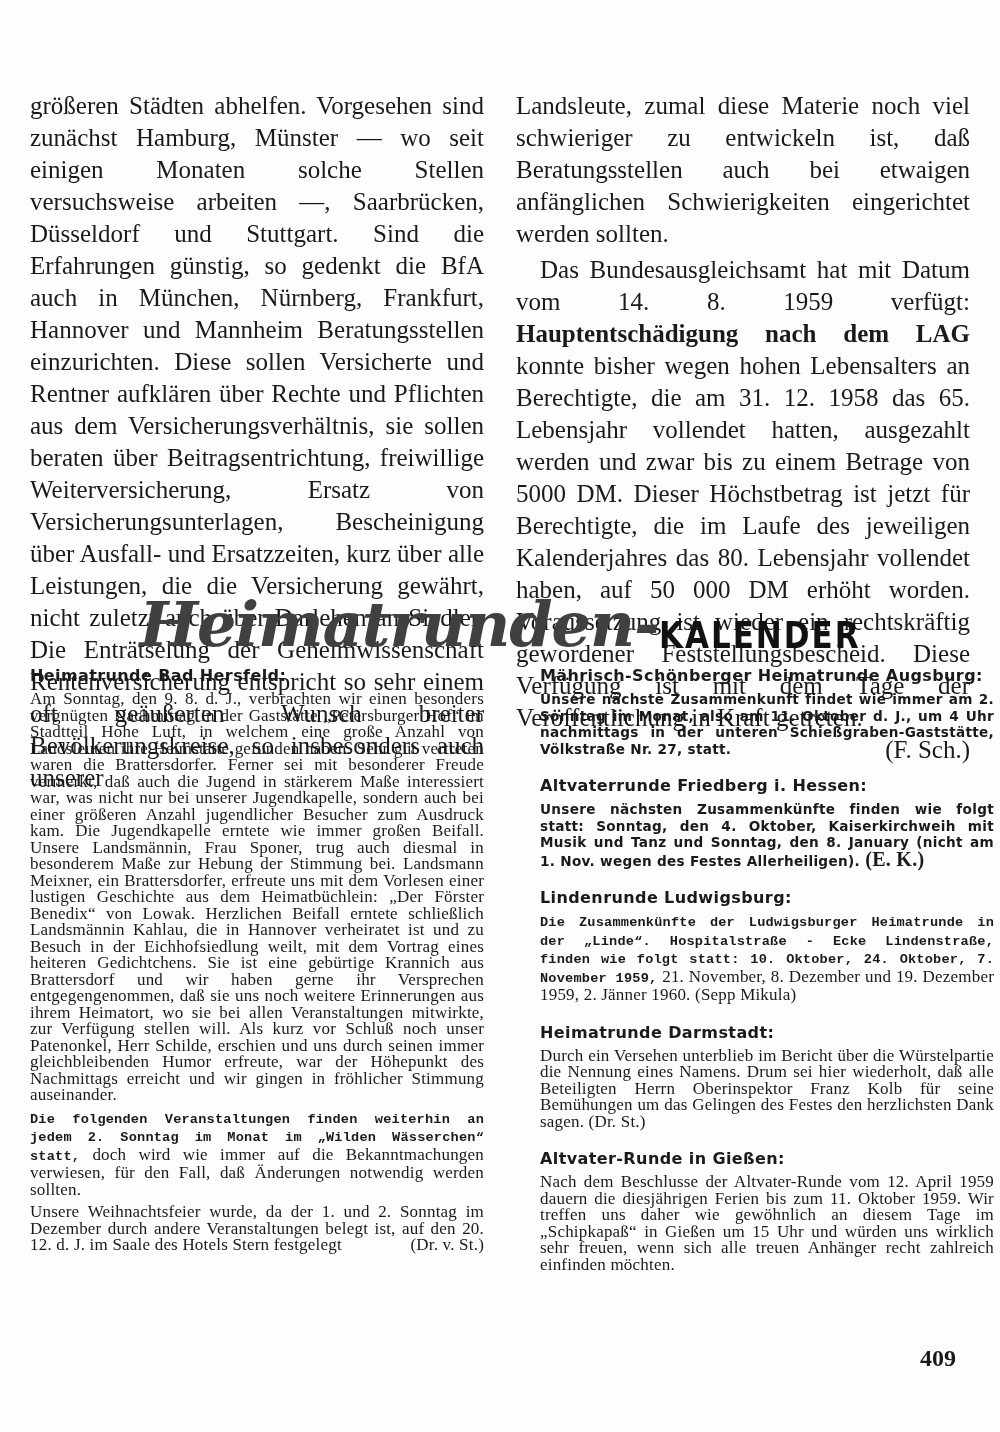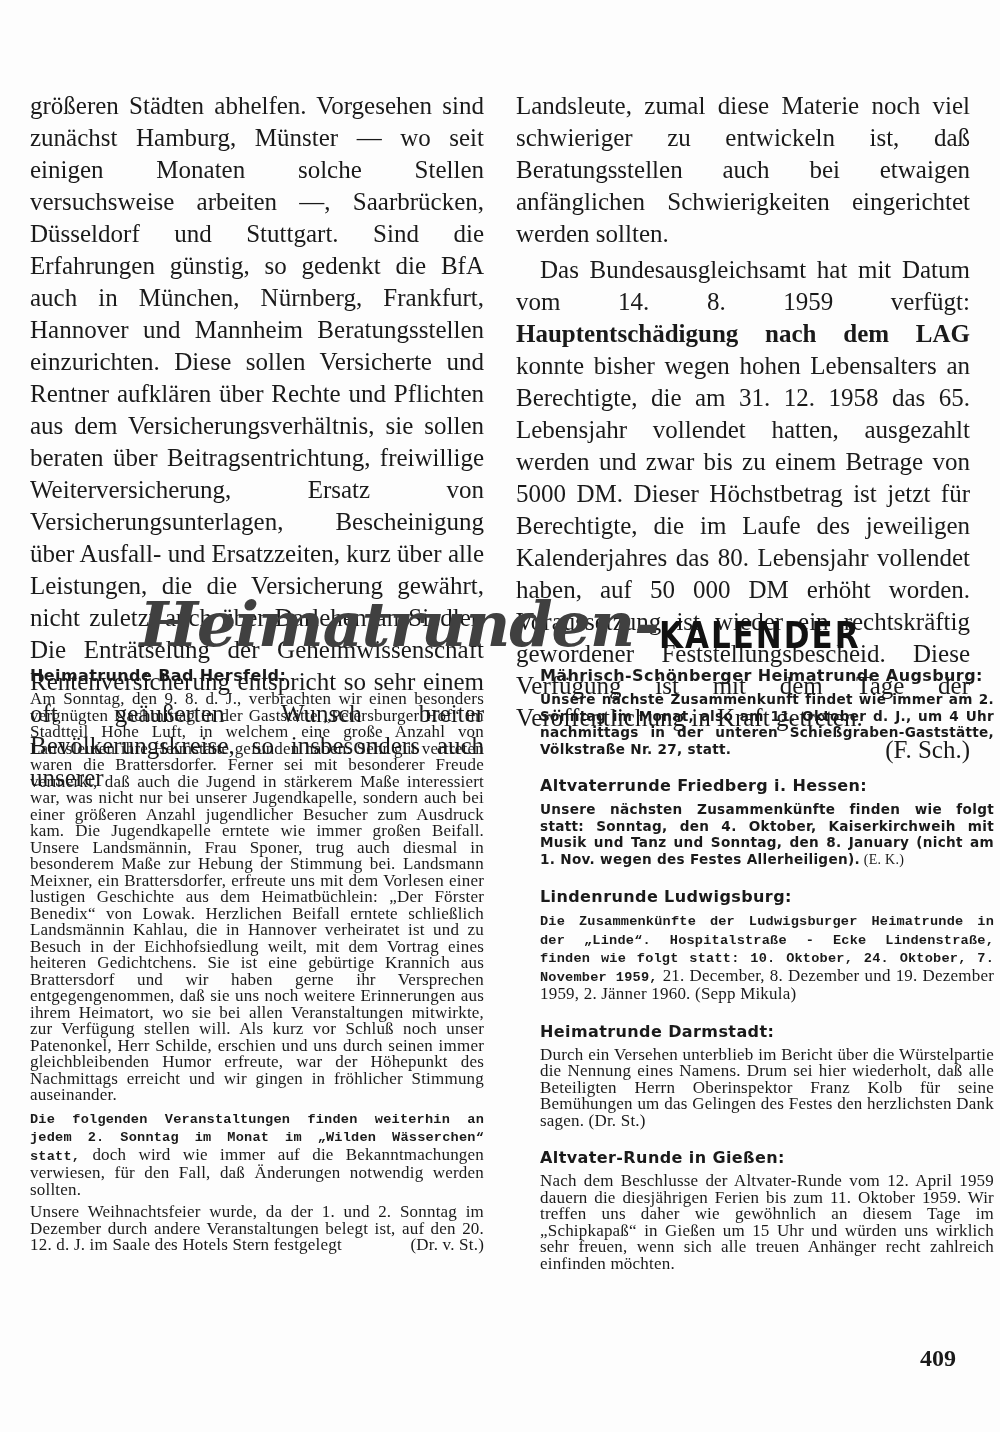--- a/index.html
+++ b/index.html
@@ -67,25 +67,25 @@
   </div>
 </div>
 
 <div id="bottom-right" class="col">
   <div class="block">
     <div class="head">Mährisch-Schönberger Heimatrunde Augsburg:</div>
     <p class="cond-bold">Unsere nächste Zusammenkunft findet wie immer am 2. Sonntag im Monat, also am 11. Oktober d. J., um 4 Uhr nachmittags in der unteren Schießgraben-Gaststätte, Völkstraße Nr. 27, statt.</p>
   </div>
   <div class="block">
     <div class="head">Altvaterrunde Friedberg i. Hessen:</div>
-    <p class="cond-bold"><span>Unsere nächsten Zusammenkünfte finden wie folgt statt: Sonntag, den 4. Oktober, Kaiserkirchweih mit Musik und Tanz und Sonntag, den 8. January (nicht am 1. Nov. wegen des Festes Allerheiligen).</span><span style="font-family:'Liberation Serif',serif;font-weight:normal;font-size:14px"> (E. K.)</span></p>
+    <p class="cond-bold"><span>Unsere nächsten Zusammenkünfte finden wie folgt statt: Sonntag, den 4. Oktober, Kaiserkirchweih mit Musik und Tanz und Sonntag, den 8. January (nicht am 1. Nov. wegen des Festes Allerheiligen).</span><span style="font-family:'Liberation Serif',serif;font-weight:bold;font-size:20px"> (E. K.)</span></p>
   </div>
   <div class="block">
     <div class="head">Lindenrunde Ludwigsburg:</div>
-    <p class="cond"><b class="inl">Die Zusammenkünfte der Ludwigsburger Heimatrunde in der „Linde“. Hospitalstraße - Ecke Lindenstraße, finden wie folgt statt: 10. Oktober, 24. Oktober, 7. November 1959,</b><span> 21. December, 8. Dezember und 19. Dezember 1959, 2. Jänner 1960. (Sepp Mikula)</span></p>
+    <p class="cond"><b class="inl">Die Zusammenkünfte der Ludwigsburger Heimatrunde in der „Linde“. Hospitalstraße - Ecke Lindenstraße, finden wie folgt statt: 10. Oktober, 24. Oktober, 7. November 1959,</b><span> 21. November, 8. Dezember und 19. Dezember 1959, 2. Jänner 1960. (Sepp Mikula)</span></p>
   </div>
   <div class="block">
     <div class="head">Heimatrunde Darmstadt:</div>
     <p class="cond">Durch ein Versehen unterblieb im Bericht über die Würstelpartie die Nennung eines Namens. Drum sei hier wiederholt, daß alle Beteiligten Herrn Oberinspektor Franz Kolb für seine Bemühungen um das Gelingen des Festes den herzlichsten Dank sagen. (Dr. St.)</p>
   </div>
   <div class="block">
     <div class="head">Altvater-Runde in Gießen:</div>
     <p class="cond">Nach dem Beschlusse der Altvater-Runde vom 12. April 1959 dauern die diesjährigen Ferien bis zum 11. Oktober 1959. Wir treffen uns daher wie gewöhnlich an diesem Tage im „Schipkapaß“ in Gießen um 15 Uhr und würden uns wirklich sehr freuen, wenn sich alle treuen Anhänger recht zahlreich einfinden möchten.</p>
   </div>
 </div>

